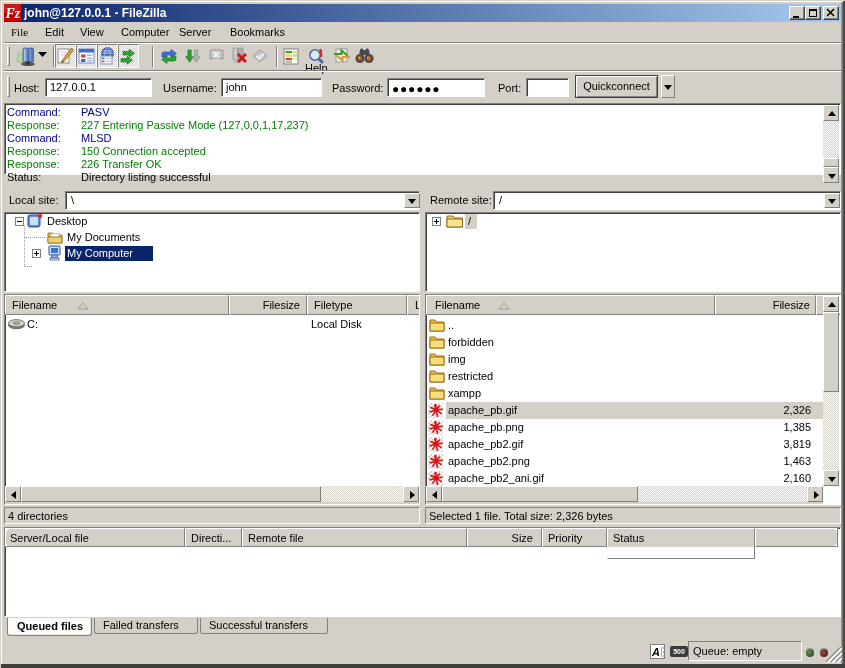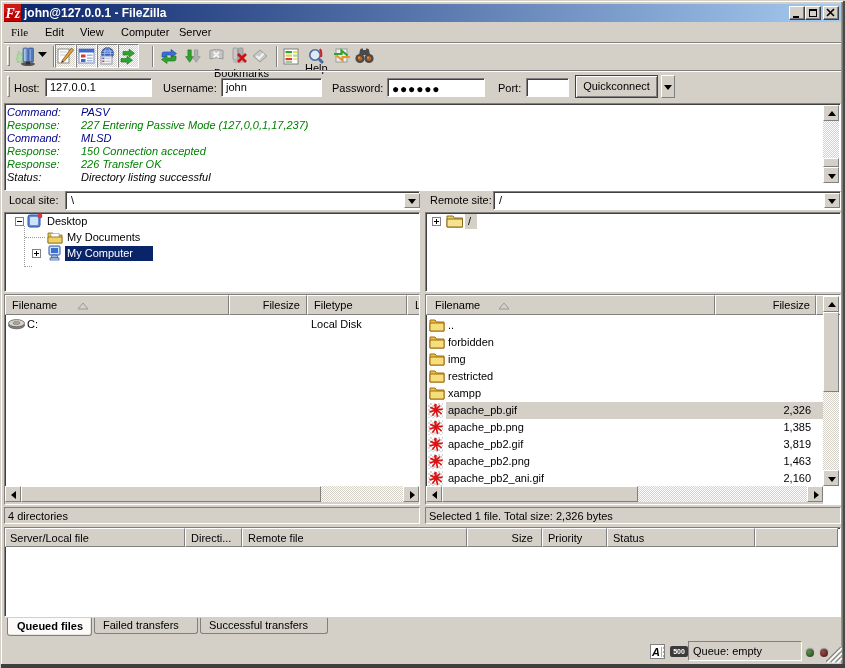--- a/index.html
+++ b/index.html
@@ -45,21 +45,21 @@
       </svg>
   </div>
 </div>
 
 <div class="abs" style="left:4px;top:22px;width:837px;height:20px;">
   <div class="txt" style="left:7px;top:4px;font-family:Liberation Serif, serif;">File</div>
   <div class="txt" style="left:41px;top:4px;">Edit</div>
   <div class="txt" style="left:76px;top:4px;">View</div>
   <div class="txt" style="left:117px;top:4px;">Computer</div>
   <div class="txt" style="left:175px;top:4px;">Server</div>
-  <div class="txt" style="left:210px;top:4px;margin-top:41px;">Bookmarks</div>
+  <div class="txt" style="left:226px;top:4px;">Bookmarks</div>
   <div class="txt" style="left:301px;top:4px;margin-top:36px;">Help</div>
 </div>
 <div class="abs groove" style="left:4px;top:42px;width:837px;height:2px;"></div>
 
 <div class="abs" style="left:4px;top:44px;width:837px;height:26px;">
   <div class="abs grip" style="left:3px;top:2px;height:20px;"></div>
 
   <svg class="abs" style="left:10px;top:2px;" width="22" height="21" viewBox="0 0 22 21">
     <path d="M4,5 l5,3 -2,1 4,3 -3,1 4,4 -5,-2 1,3 -4,-3 0,2 -2,-5 2,0 -1,-4 2,1 z" fill="#b2d9a8" stroke="#8aba80" stroke-width="0.5"></path>
     <rect x="9" y="2" width="5" height="14" rx="1" fill="#6f95cf" stroke="#36589a" stroke-width="0.7"></rect>
@@ -198,21 +198,21 @@
   <div class="txt" style="left:494px;top:10px;">Port:</div>
   <div class="abs sunken2 white" style="left:522px;top:6px;width:43px;height:19px;"></div>
   <div class="abs" style="left:571px;top:3px;width:83px;height:23px;background:#d4d0c8;border:1px solid #404040;box-shadow: inset 1px 1px 0 #fff, inset -1px -1px 0 #808080;text-align:center;line-height:21px;">Quickconnect</div>
   <div class="abs raisedsoft" style="left:657px;top:3px;width:14px;height:23px;background:#d4d0c8;">
       <svg class="abs" style="left:2px;top:9px;" width="10" height="6">
         <polygon points="0,0 8,0 4,5" fill="#000"></polygon>
       </svg>
     </div>
 </div>
 
-<div class="abs sunken2 white" style="left:4px;top:103px;width:837px;height:88px;font-style:italic;">
+<div class="abs sunken2 white" style="left:4px;top:103px;width:837px;height:72px;">
   <div class="txt" style="left:2px;top:2px;color:#00008b;">Command:</div>
     <div class="txt" style="left:76px;top:2px;color:#00008b;">PASV</div>
   <div class="txt" style="left:2px;top:15px;color:#008000;">Response:</div>
     <div class="txt" style="left:76px;top:15px;color:#008000;">227 Entering Passive Mode (127,0,0,1,17,237)</div>
   <div class="txt" style="left:2px;top:28px;color:#00008b;">Command:</div>
     <div class="txt" style="left:76px;top:28px;color:#00008b;">MLSD</div>
   <div class="txt" style="left:2px;top:41px;color:#008000;">Response:</div>
     <div class="txt" style="left:76px;top:41px;color:#008000;">150 Connection accepted</div>
   <div class="txt" style="left:2px;top:54px;color:#008000;">Response:</div>
     <div class="txt" style="left:76px;top:54px;color:#008000;">226 Transfer OK</div>
@@ -456,37 +456,37 @@
 </div>
 
 <div class="abs" style="left:4px;top:507px;width:416px;height:17px;border:1px solid;border-color:#808080 #fff #fff #808080;">
     <div class="txt" style="left:3px;top:2px;">4 directories</div>
   </div>
 <div class="abs" style="left:425px;top:507px;width:416px;height:17px;border:1px solid;border-color:#808080 #fff #fff #808080;">
     <div class="txt" style="left:3px;top:2px;">Selected 1 file. Total size: 2,326 bytes</div>
   </div>
 
 <div class="abs sunken2" style="left:4px;top:527px;width:837px;height:90px;background:#fff;">
-  <div class="abs" style="left:0;top:0;width:833px;height:19px;background:#d4d0c8;">
+  <div class="abs" style="left:0;top:0;width:833px;height:19px;background:#d4d0c8;border-radius:8px;">
     <div class="abs raisedsoft" style="left:0;top:0;width:180px;height:19px;">
         <div class="txt" style="left:4px;top:3px;">Server/Local file</div>
       </div>
     <div class="abs raisedsoft" style="left:180px;top:0;width:57px;height:19px;">
         <div class="txt" style="left:5px;top:3px;">Directi...</div>
       </div>
     <div class="abs raisedsoft" style="left:237px;top:0;width:225px;height:19px;">
         <div class="txt" style="left:5px;top:3px;">Remote file</div>
       </div>
     <div class="abs raisedsoft" style="left:462px;top:0;width:75px;height:19px;">
         <div class="txt" style="right:8px;top:3px;">Size</div>
       </div>
     <div class="abs raisedsoft" style="left:537px;top:0;width:65px;height:19px;">
         <div class="txt" style="left:5px;top:3px;">Priority</div>
       </div>
-    <div class="abs raisedsoft" style="left:602px;top:0;width:148px;height:19px;">
+    <div class="abs raisedsoft" style="left:602px;top:0;width:148px;height:31px;">
         <div class="txt" style="left:5px;top:3px;">Status</div>
       </div>
     <div class="abs raisedsoft" style="left:750px;top:0;width:83px;height:19px;"></div>
   </div>
 </div>
 
 <div class="abs" style="left:4px;top:618px;width:837px;height:18px;">
   <div class="abs" style="left:3px;top:0px;width:85px;height:18px;background:#fcfbfa;border:1px solid #808080;border-top:none;border-radius:0 0 3px 3px;box-shadow:inset -1px -1px 0 #e8e6e0;">
       <div class="txt" style="left:9px;top:2px;font-weight:bold;">Queued files</div>
     </div>

